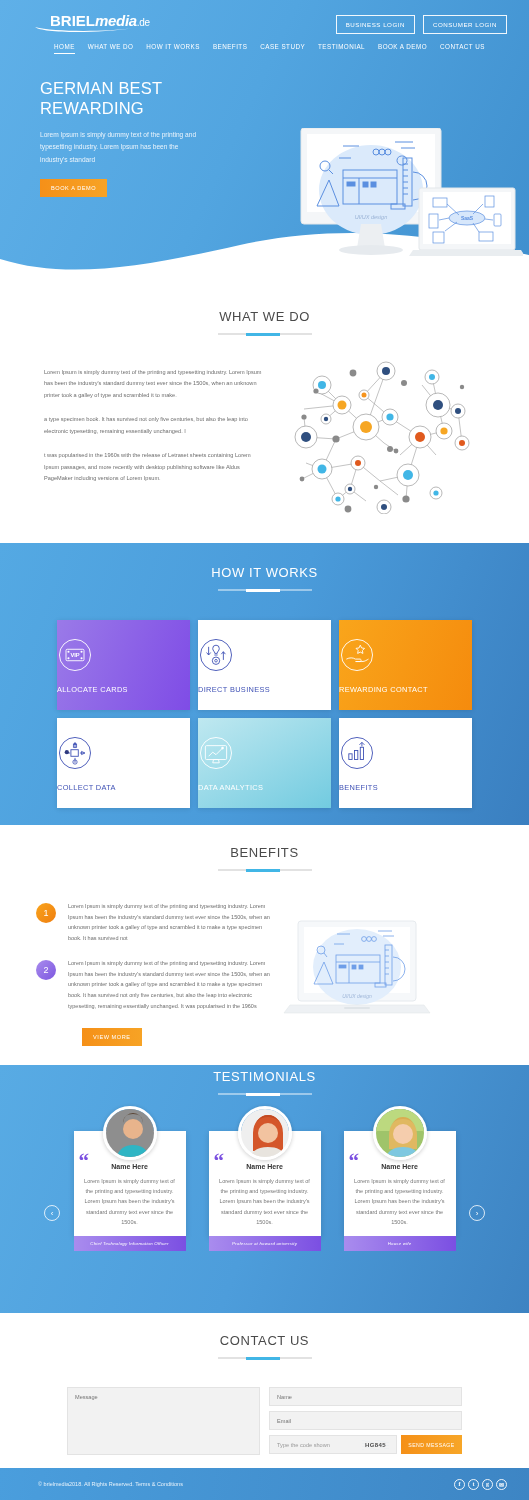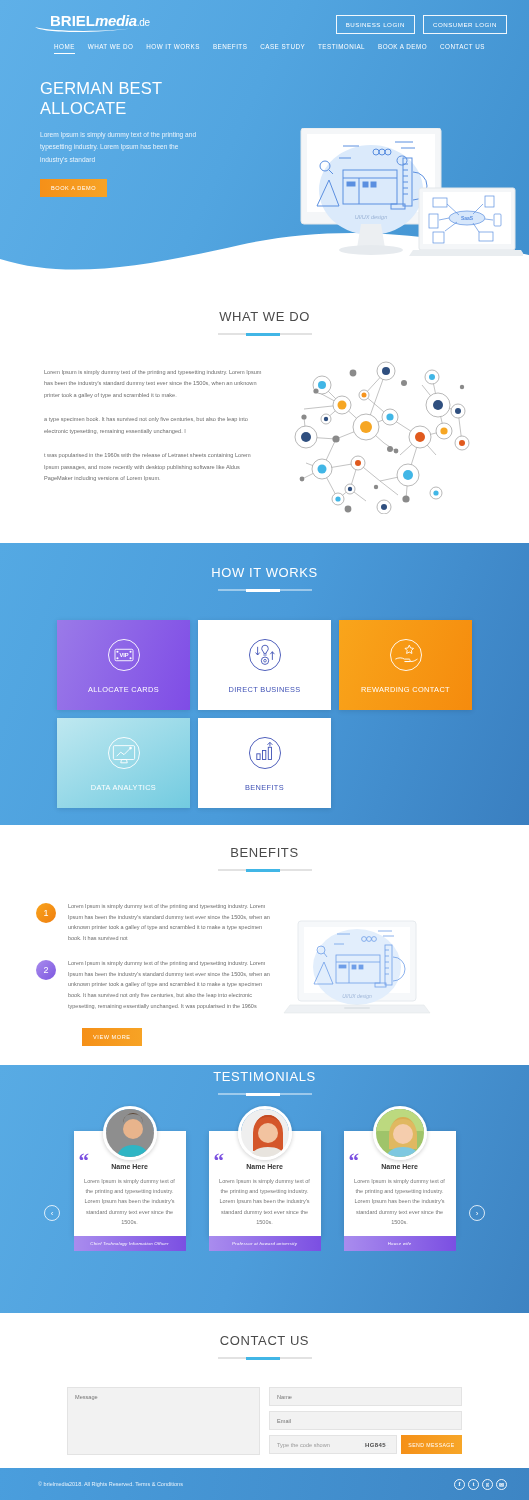--- a/index.html
+++ b/index.html
@@ -86,21 +86,21 @@
   .howitworks {
     height: 282px; padding-top: 22px;
     background: linear-gradient(110deg,#54a9e3 0%,#4a9bda 50%,#3a7fc0 100%);
   }
   .cards {
     display: grid; grid-template-columns: repeat(3, 133px); gap: 8px 8px;
     justify-content: center; margin-top: 29px;
   }
   .card {
     height: 90px; display: flex; flex-direction: column;
-    align-items: center; justify-content: center; gap: 8px;
+    align-items: flex-start; justify-content: center; gap: 8px;
     box-shadow: 0 1px 5px rgba(0,0,0,.12);
   }
   .card.white { background: #fff; }
   .card.purple { background: linear-gradient(110deg,#9a7ae8,#7f4ce6); }
   .card.orange { background: linear-gradient(110deg,#f9a51b,#f58b0d); }
   .card.teal { background: linear-gradient(150deg,#bfe8f0,#72cbe0); }
   .card-label { font-size: 7.4px; letter-spacing: .35px; }
   .card.white .card-label { color: #3f51b5; }
   .card.purple .card-label,
   .card.orange .card-label,
@@ -233,21 +233,21 @@
       <a href="#">BENEFITS</a>
       <a href="#">CASE STUDY</a>
       <a href="#">TESTIMONIAL</a>
       <a href="#">BOOK A DEMO</a>
       <a href="#">CONTACT US</a>
     </nav>
 
   <div class="hero-body">
     <h1 class="hero-title">
       <span>GERMAN BEST</span><br>
-      <span>ALLOCATE</span>
+      <span>REWARDING</span>
     </h1>
     <p class="hero-sub">Lorem Ipsum is simply dummy text of the printing and typesetting industry. Lorem Ipsum has been the industry's standard</p>
     <button class="btn-orange">BOOK A DEMO</button>
   </div>
 
   <svg class="hero-art" width="250" height="145" viewBox="0 0 250 145">
     <g>
       <rect x="28" y="0" width="140" height="96" rx="3" fill="#f4f6f8" stroke="#e3e7ea"></rect>
       <rect x="34" y="6" width="128" height="78" fill="#ffffff"></rect>
       <ellipse cx="98" cy="62" rx="52" ry="45" fill="#dbeafb"></ellipse>
@@ -418,20 +418,33 @@
       </div>
       <div class="card orange">
         <span><svg width="36" height="36" viewBox="0 0 44 44">
             <circle cx="22" cy="22" r="19" fill="none" stroke="#ffffff" stroke-width="1.1"></circle>
             <path d="M26,10 l1.6,3.4 3.6,.5 -2.6,2.6 .6,3.6 -3.2,-1.7 -3.2,1.7 .6,-3.6 -2.6,-2.6 3.6,-.5z" fill="none" stroke="#ffffff" stroke-width="1.1"></path>
             <path d="M9,27 c4,-2 8,-2 11,0 l6,0 a1.6,1.6 0 0 1 0,3 l-5,0" fill="none" stroke="#ffffff" stroke-width="1.1"></path>
             <path d="M20,30 l8,0 c4,0 6,-2 8,-3" fill="none" stroke="#ffffff" stroke-width="1.1"></path>
           </svg></span>
         <div class="card-label">REWARDING CONTACT</div>
       </div>
+      <div class="card white">
+        <span><svg width="36" height="36" viewBox="0 0 44 44">
+            <circle cx="22" cy="22" r="19" fill="none" stroke="#3f51b5" stroke-width="1.1"></circle>
+            <rect x="17" y="18" width="9" height="8" fill="none" stroke="#3f51b5" stroke-width="1.1"></rect>
+            <path d="M22,9 l0,7 M22,28 l0,6 M11,22 l5,0 M28,22 l6,0" stroke="#3f51b5" stroke-width="1.1"></path>
+            <path d="M22,9 l-2,3 4,0z" fill="#3f51b5"></path>
+            <circle cx="12" cy="21" r="2.6" fill="#2f3a7f"></circle>
+            <path d="M30,20 l4,2 -4,2z" fill="none" stroke="#3f51b5" stroke-width="1"></path>
+            <circle cx="22" cy="33" r="2.6" fill="none" stroke="#3f51b5" stroke-width="1"></circle>
+            <rect x="20" y="11" width="4" height="4" fill="none" stroke="#3f51b5" stroke-width="1"></rect>
+          </svg></span>
+        <div class="card-label">COLLECT DATA</div>
+      </div>
       <div class="card teal">
         <span><svg width="36" height="36" viewBox="0 0 44 44">
             <circle cx="22" cy="22" r="19" fill="none" stroke="#ffffff" stroke-width="1.1"></circle>
             <rect x="9" y="13" width="26" height="17" rx="1.5" fill="none" stroke="#ffffff" stroke-width="1.1"></rect>
             <polyline points="13,26 18,21 22,24 30,16" fill="none" stroke="#ffffff" stroke-width="1.1"></polyline>
             <circle cx="30" cy="16" r="1.6" fill="#ffffff"></circle>
             <path d="M19,30 l6,0 1,4 -8,0z" fill="none" stroke="#ffffff" stroke-width="1.1"></path>
           </svg></span>
         <div class="card-label">DATA ANALYTICS</div>
       </div>

